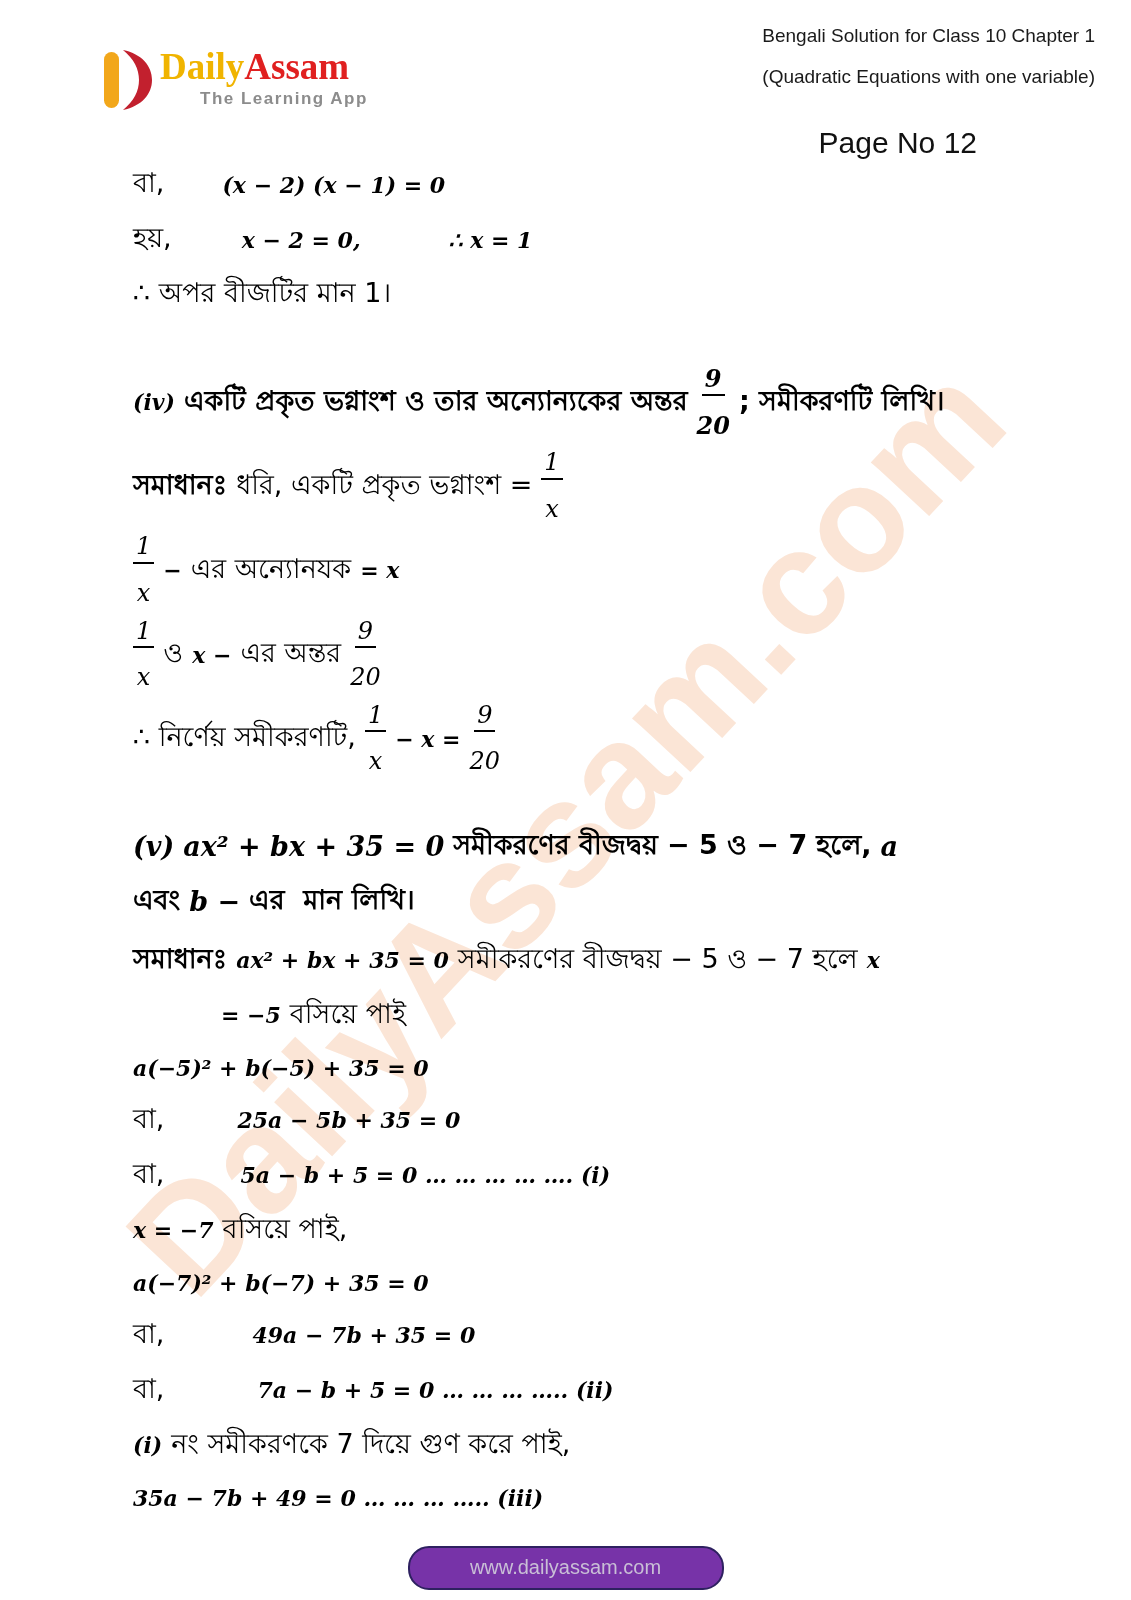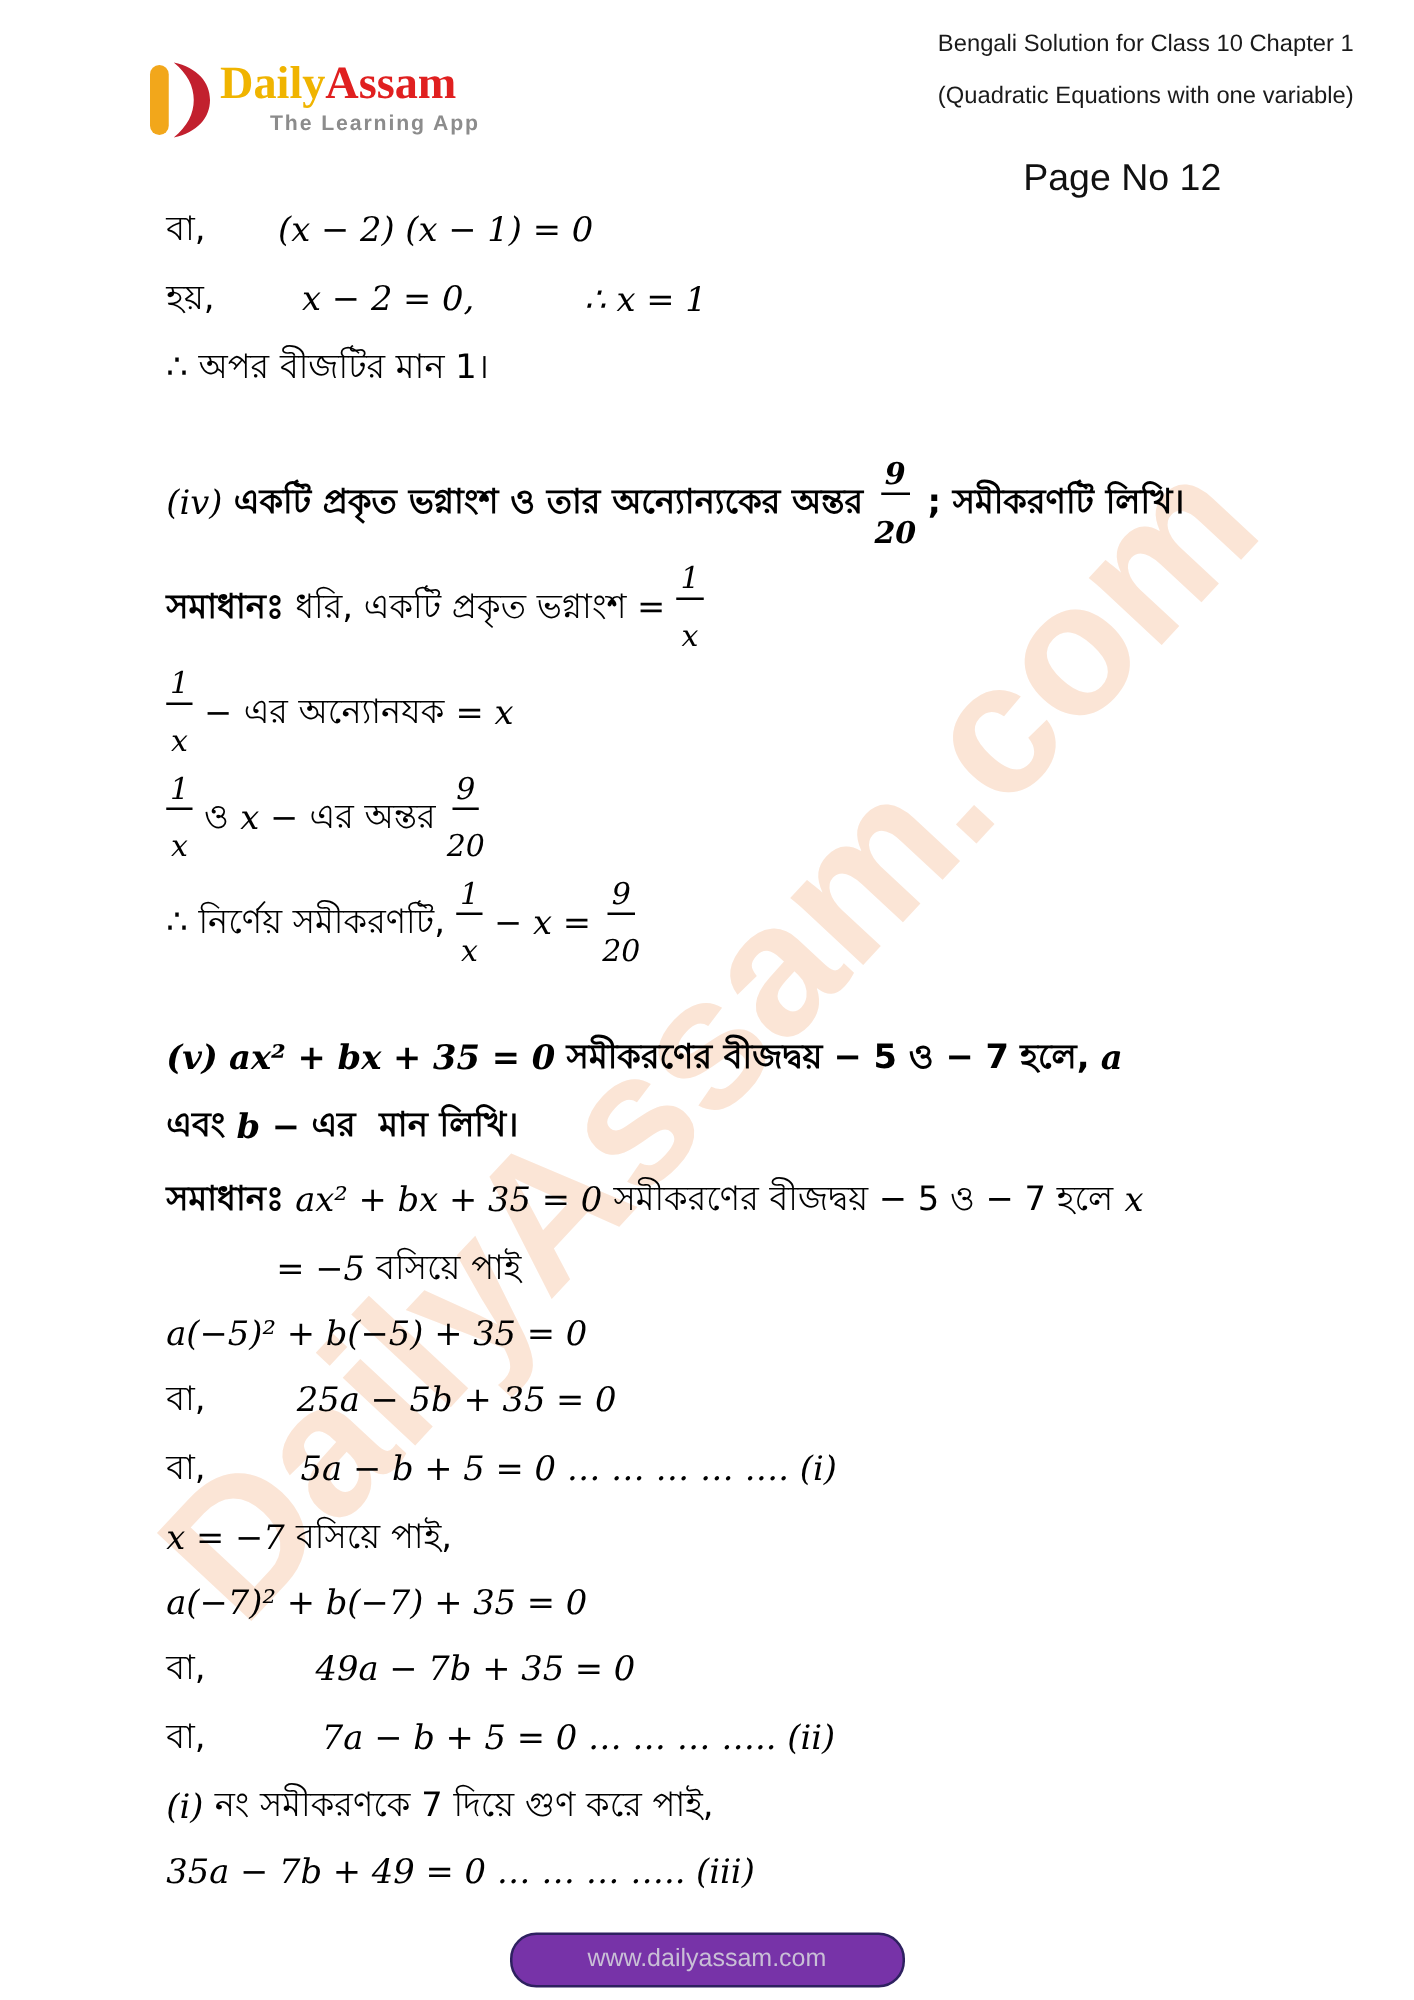--- a/index.html
+++ b/index.html
@@ -7,45 +7,45 @@
         font-family:"Liberation Sans",sans-serif;color:#000;}
 
   
   .watermark{position:absolute;left:50%;top:830px;
     transform:translate(-50%,-50%) rotate(-47deg);
     font-family:"Liberation Sans",sans-serif;font-weight:700;font-size:150px;
     color:var(--watermark,#fbe5d6);white-space:nowrap;z-index:0;pointer-events:none;}
 
   
   header{position:relative;height:162px;z-index:1;}
-  .logo{position:absolute;left:118px;top:48px;display:flex;align-items:flex-start;}
+  .logo{position:absolute;left:102px;top:48px;display:flex;align-items:flex-start;}
   .logo-mark{width:52px;height:64px;display:block;}
   .logo-text{margin-left:6px;}
   .brand{font-family:"Liberation Serif",serif;font-weight:700;font-size:37px;line-height:1.0;}
   .brand-daily{color:var(--brand-daily,#f0b400);}
   .brand-assam{color:var(--brand-assam,#e02020);}
   .tagline{font-family:"Liberation Sans",sans-serif;font-weight:700;font-size:17px;
     color:var(--tagline-gray,#8c8c8c);letter-spacing:1.5px;margin:4px 0 0 40px;}
-  .doc-title{position:absolute;right:48px;top:16px;
+  .doc-title{position:absolute;right:36px;top:16px;text-align:right;
     font-size:19px;line-height:2.15;color:#1a1a1a;}
   .page-no{position:absolute;right:154px;top:126px;font-size:30px;color:#111;}
 
   
   main{position:relative;z-index:1;margin-left:133px;margin-right:40px;}
   .line{display:flex;align-items:center;column-gap:9px;min-height:40px;margin-bottom:10px;
         flex-wrap:nowrap;}
   .mt-xl{margin-top:48px;}
   .mt-md{margin-top:14px;}
   .mt-sm{margin-top:8px;}
   .indent{margin-left:88px;}
   .gap{display:inline-block;height:1px;flex:0 0 auto;}
   .seg{white-space:pre;}
   .seg.b {font-family:"DejaVu Sans",sans-serif;font-size:27px;}
   .seg.bb{font-family:"DejaVu Sans",sans-serif;font-size:27px;font-weight:700;}
-  .seg.m {font-family:"DejaVu Serif",serif;font-style:italic;font-size:27px;}
+  .seg.m {font-family:"DejaVu Serif",serif;font-style:italic;font-size:22px;font-weight:bold;}
   .seg.mb{font-family:"DejaVu Serif",serif;font-style:italic;font-weight:700;font-size:27px;}
   .frac{display:inline-flex;flex-direction:column;align-items:center;
     font-family:"DejaVu Serif",serif;font-style:italic;font-size:24px;line-height:1.15;flex:0 0 auto;}
   .frac .num{border-bottom:2px solid #000;padding:0 3px 1px;}
   .frac .den{padding-top:16px;}
   .frac.mb{font-weight:700;}
 
   
   footer{position:relative;z-index:1;margin-top:28px;display:flex;justify-content:center;align-items:center;}
   .url-pill{width:312px;height:40px;border-radius:21px;

